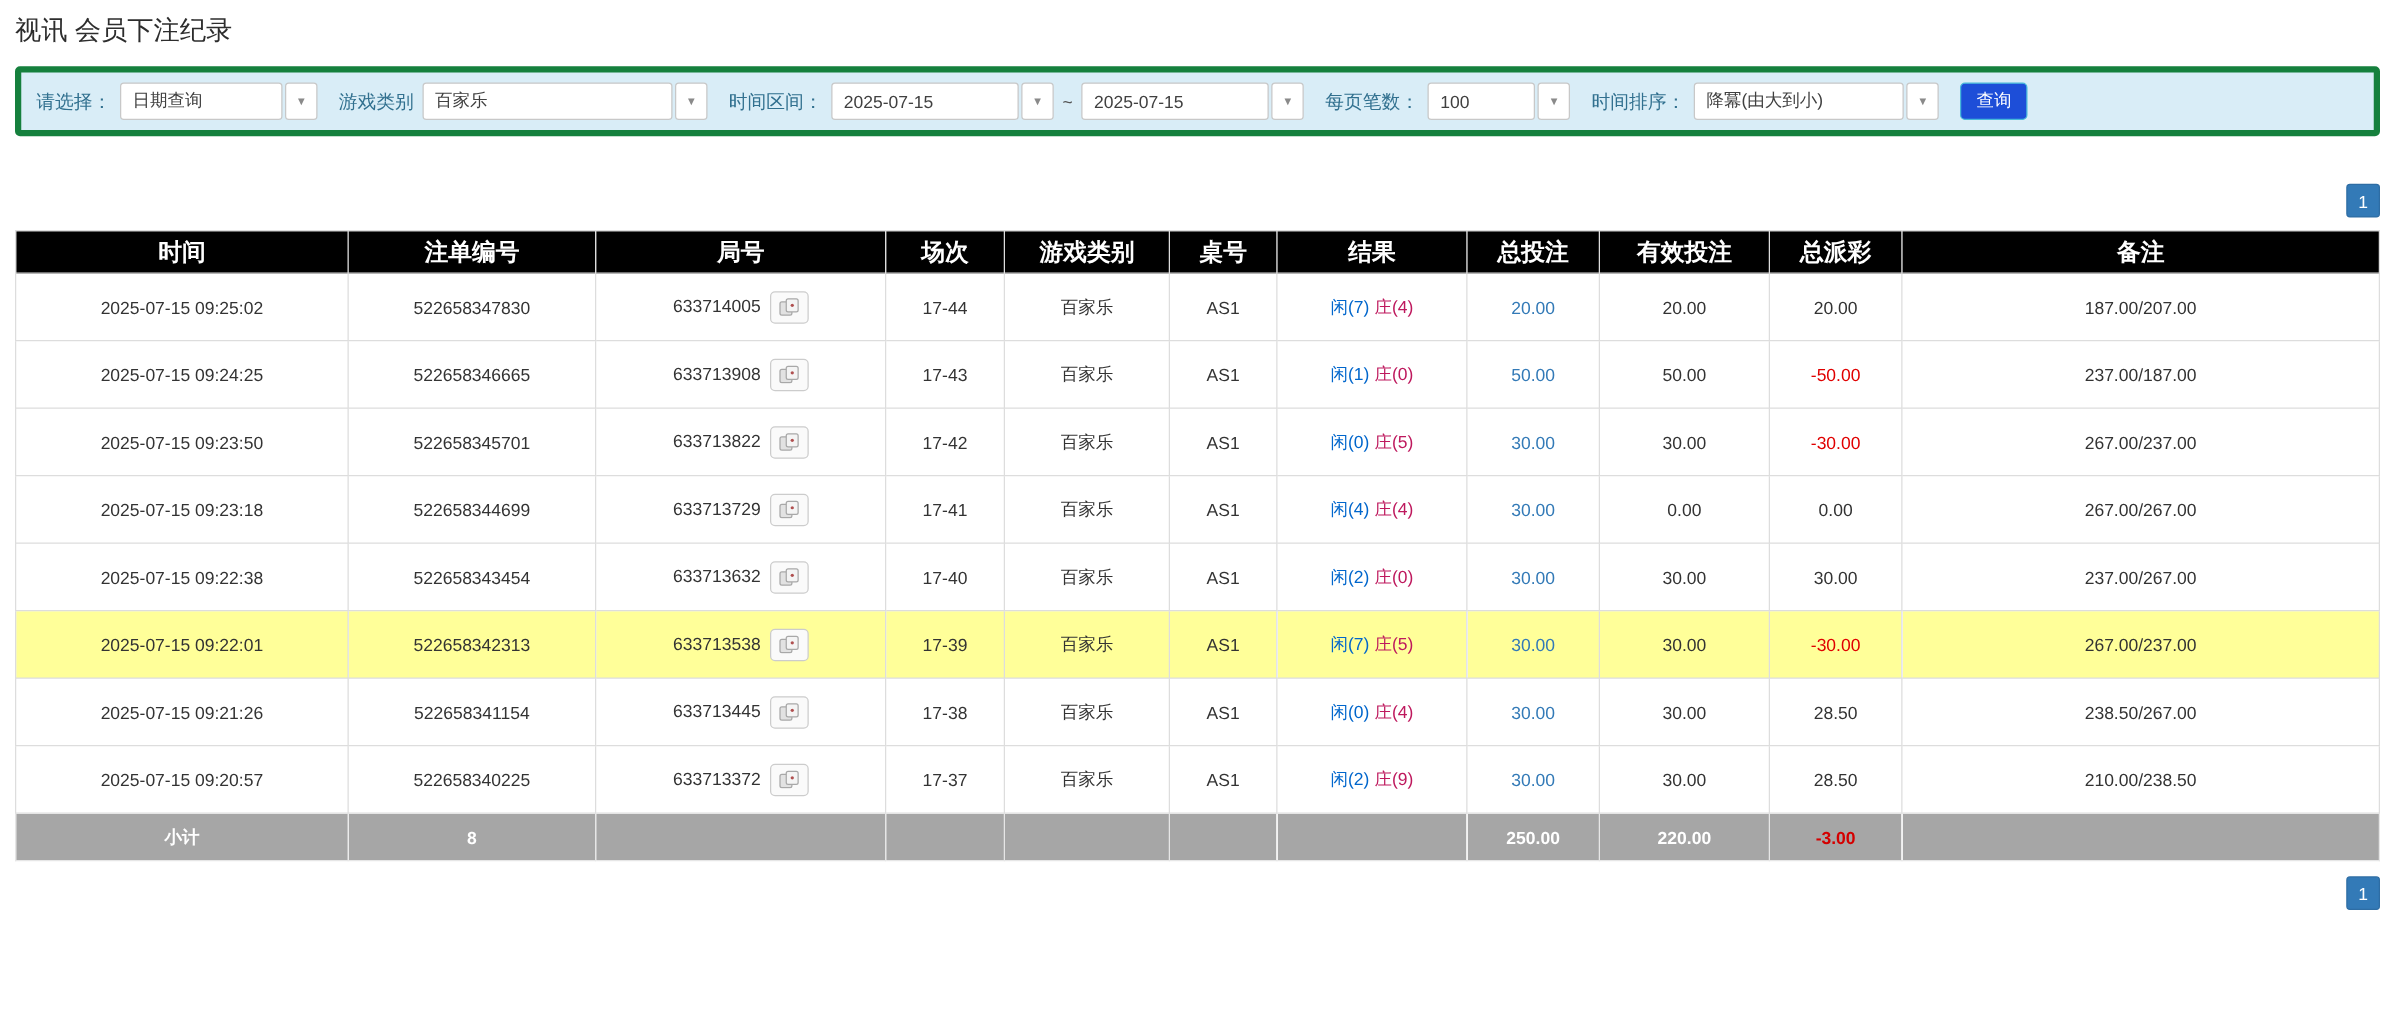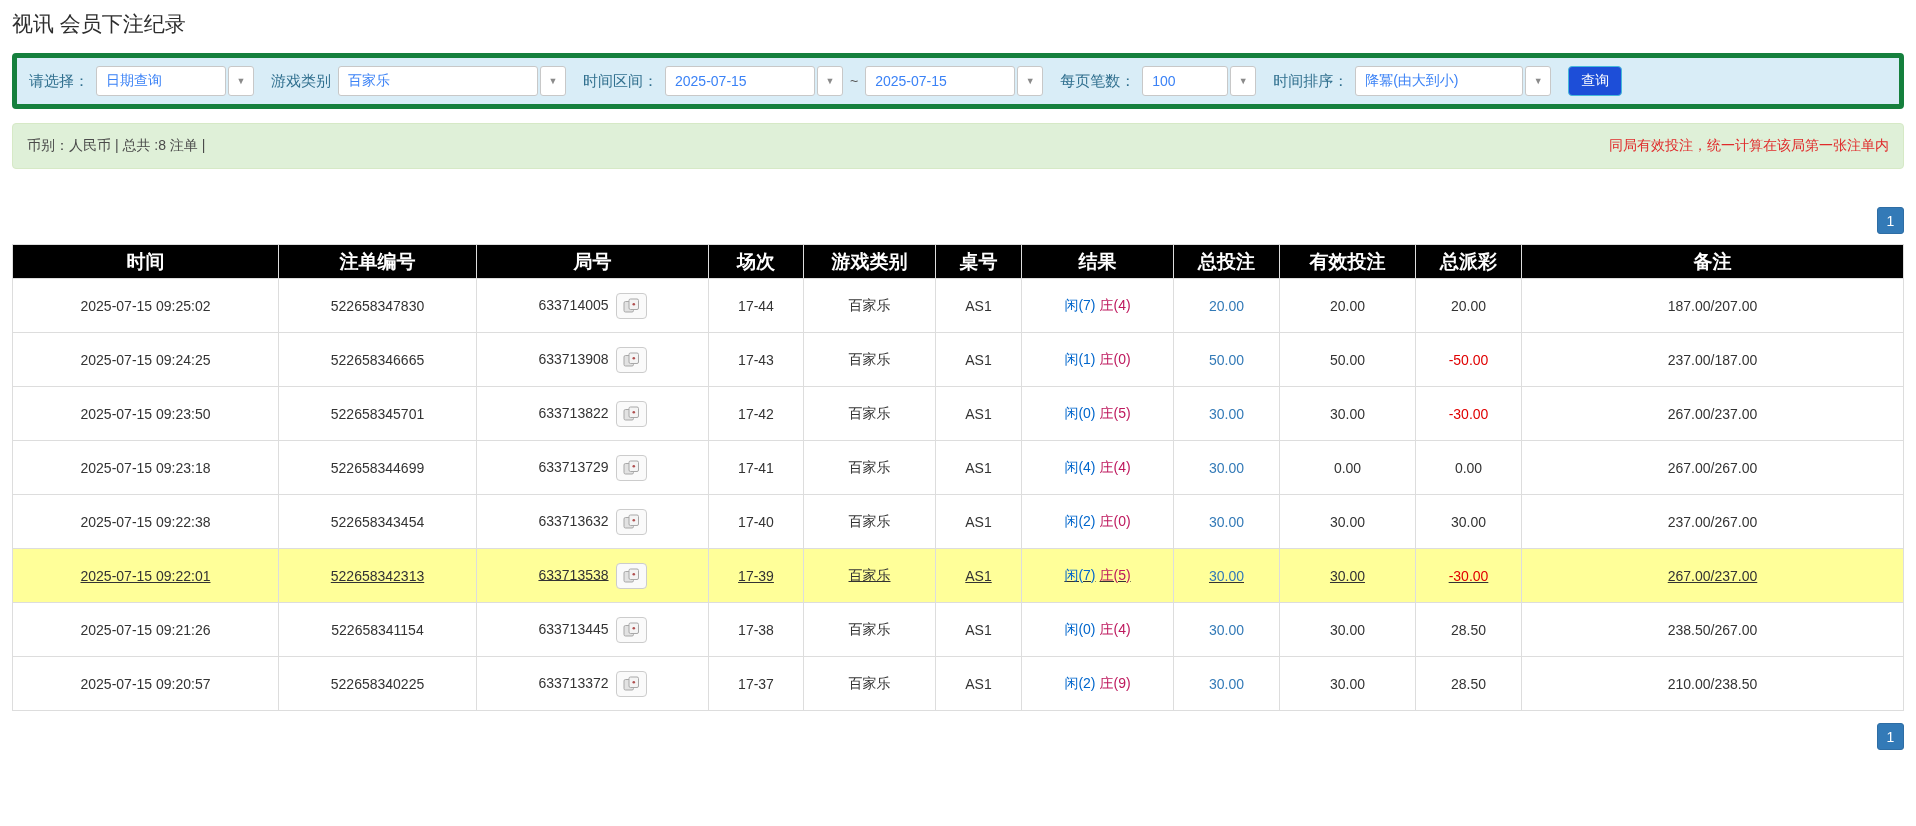--- a/index.html
+++ b/index.html
@@ -16,21 +16,21 @@
   
   .filter-bar {
     background: #d9edf7; border: 5px solid #15803d; border-radius: 4px;
     padding: 12px; height: 56px; display: flex; align-items: center;
   }
   .fgroup { display: flex; align-items: center; margin-right: 17px; }
   .flabel { color: #31708f; font-size: 15px; white-space: nowrap; margin-right: 7px; }
   .combo { display: flex; align-items: center; }
   .combo-box {
     height: 30px; background: #fff; border: 1px solid #c8c8c8; border-radius: 3px;
-    padding: 0 9px; font-size: 14px; color: #3b82f6; font-family: inherit;
+    padding: 0 9px; font-size: 14px; color: #404040; font-family: inherit;
   }
   .combo-arrow {
     width: 26px; height: 30px; margin-left: 2px; background: #fff;
     border: 1px solid #c8c8c8; border-radius: 3px; color: #8a8a8a;
     font-size: 9px; display: flex; align-items: center; justify-content: center; cursor: pointer;
   }
   .tilde { color: #555; font-size: 14px; margin: 0 7px; }
   .search-btn {
     height: 30px; padding: 0 12px; background: #1d4ed8; border: 1px solid #46b8da;
     border-radius: 4px; color: #fff; font-size: 14px; cursor: pointer; font-family: inherit;
@@ -58,21 +58,21 @@
   
   table.bets { width: 100%; border-collapse: collapse; table-layout: fixed; }
   .bets th {
     background: #000; color: #fff; font-size: 19px; font-weight: bold;
     height: 34px; border: 1px solid #ddd; text-align: center; padding: 0 4px;
   }
   .bets td {
     border: 1px solid #ddd; height: 54px; background: #fff; text-align: center;
     font-size: 14px; color: #333; padding: 0 4px; overflow: hidden; white-space: nowrap;
   }
-  tr.hl td { background: #ffff99; text-decoration: underline; }
+  tr.hl td { background: #ffff99; }
   .player { color: #0066cc; }
   .banker { color: #be185d; margin-left: 4px; }
   .betlink { color: #337ab7; cursor: pointer; }
   .neg { color: #e00000; }
   .replay-btn {
     display: inline-flex; align-items: center; justify-content: center;
     width: 31px; height: 26px; border: 1px solid #ccc; border-radius: 4px;
     background: #fafafa; vertical-align: middle; margin-left: 7px; cursor: pointer;
   }
   tr.sumrow td {
@@ -142,24 +142,20 @@
         <input class="combo-box" style="width: 168px;" readonly="" value="降冪(由大到小)">
         <span class="combo-arrow">
           <span>▼</span>
         </span>
       </span>
     </div>
 
     <button class="search-btn">查询</button>
   </div>
 
-  <div class="summary-bar">
-    <span class="summary-left">币别：人民币 | 总共 :8 注单 |</span>
-    <span class="summary-right">同局有效投注，统一计算在该局第一张注单内</span>
-  </div>
 
   <div class="pager top">
     <button class="page-btn">1</button>
   </div>
 
   <table class="bets">
     <colgroup>
       <col style="width:266px">
         <col style="width:198px">
         <col style="width:232px">
@@ -335,20 +331,33 @@
           <td>百家乐</td>
           <td>AS1</td>
           <td><span class="player">闲(2)</span><span class="banker">庄(9)</span></td>
           <td><span class="betlink">30.00</span></td>
           <td>30.00</td>
           <td><span>28.50</span></td>
           <td>210.00/238.50</td>
         </tr>
       </tbody>
     <tfoot>
+      <tr class="sumrow">
+        <td>小计</td>
+        <td>8</td>
+        <td></td>
+        <td></td>
+        <td></td>
+        <td></td>
+        <td></td>
+        <td>250.00</td>
+        <td>220.00</td>
+        <td class="neg">-3.00</td>
+        <td></td>
+      </tr>
     </tfoot>
   </table>
 
   <div class="pager bottom">
     <button class="page-btn">1</button>
   </div>
 
 </div>
 
 </body></html>

